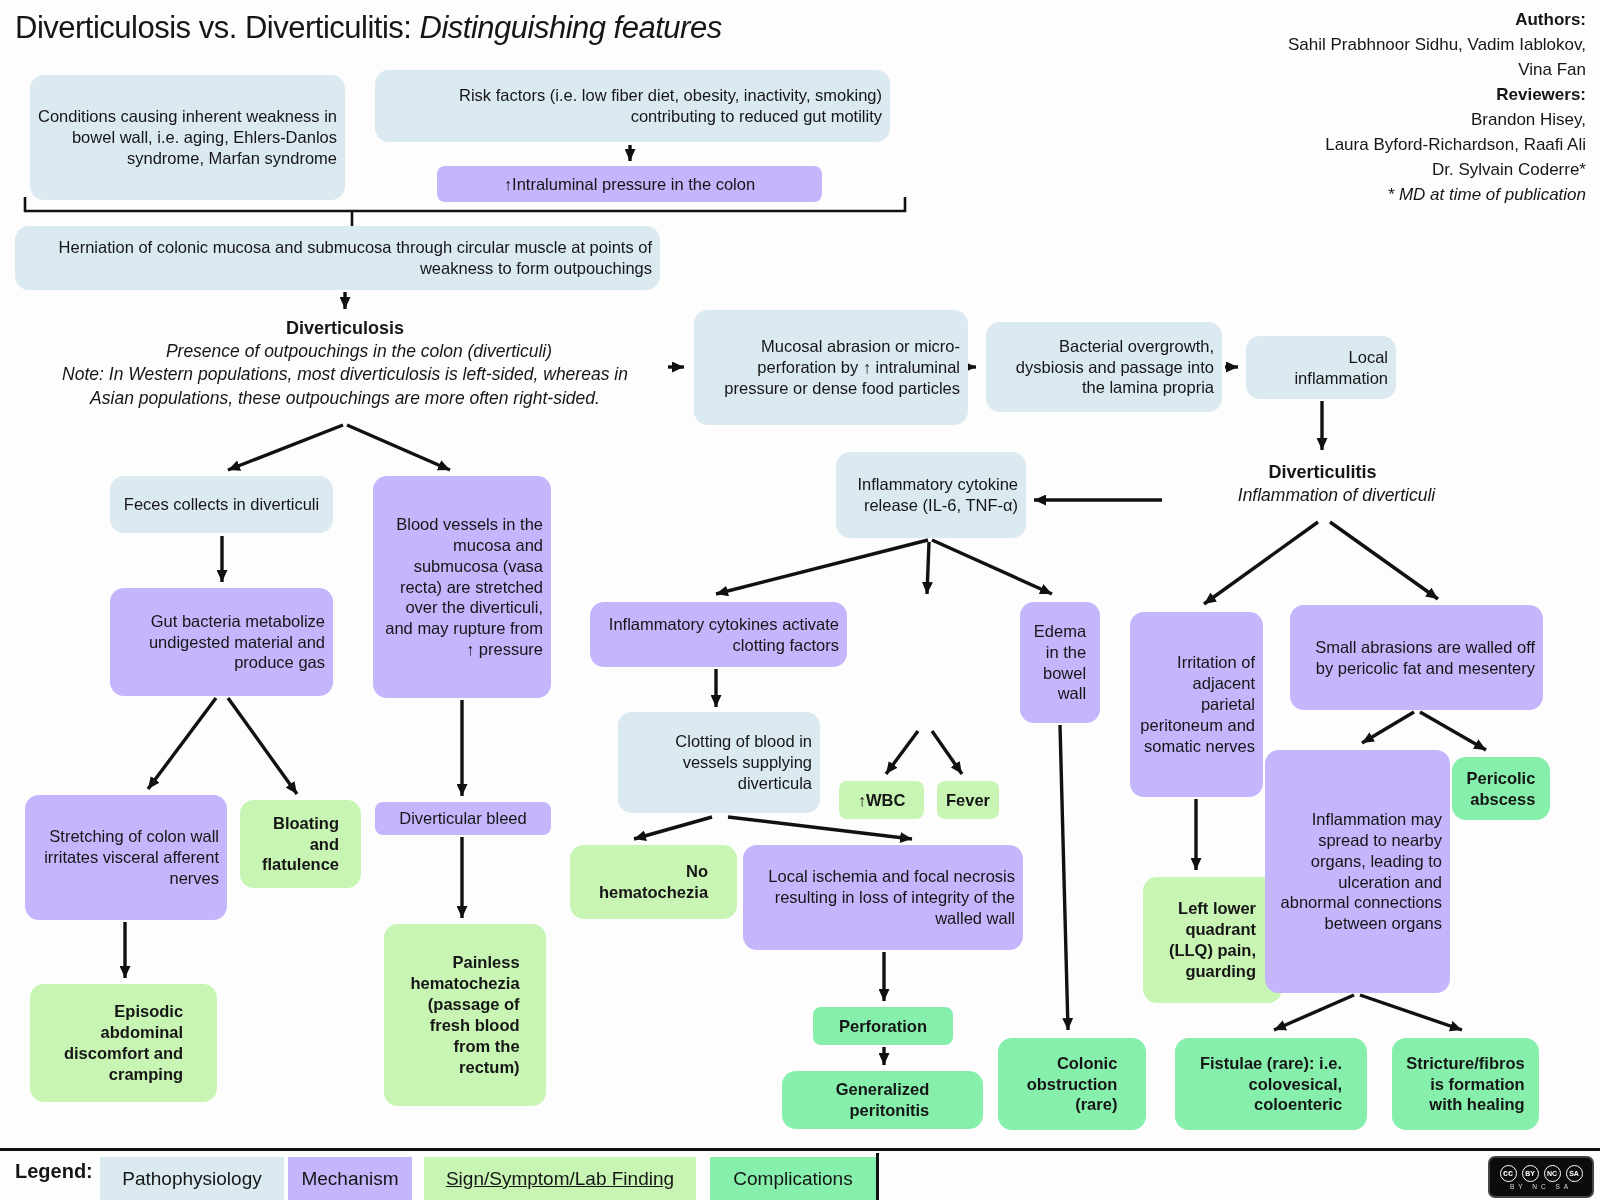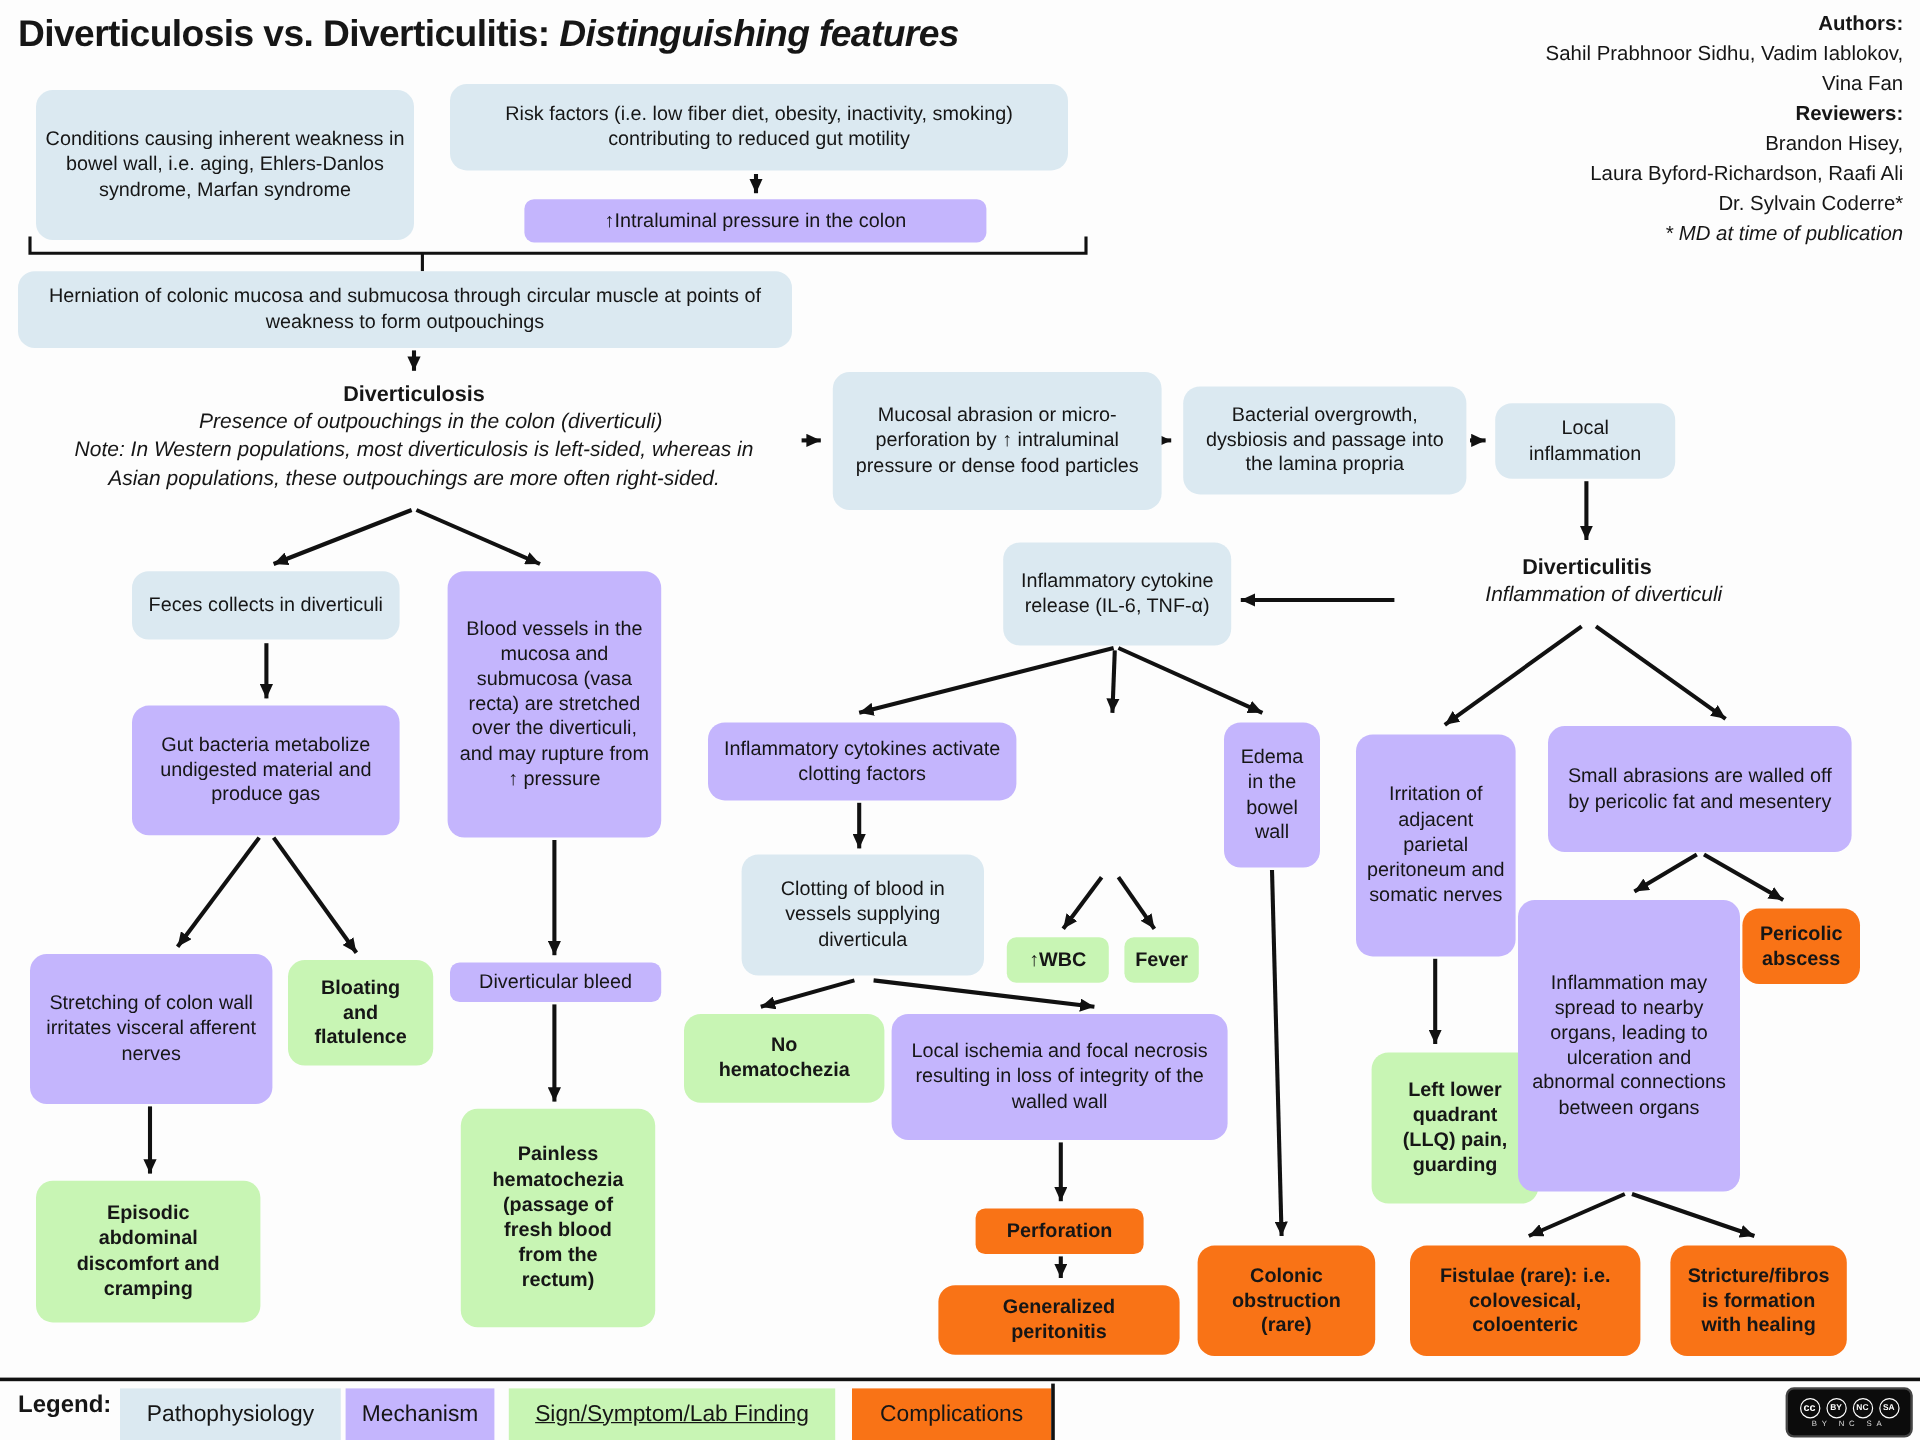--- a/index.html
+++ b/index.html
@@ -1,27 +1,27 @@
 <!DOCTYPE html>
 <html><head>
 <meta charset="utf-8">
 <style>
   html,body{margin:0;padding:0;background:#ffffff;}
   .canvas{position:relative;width:1600px;height:1200px;background:#fdfdfd;
           font-family:"Liberation Sans",sans-serif;color:#161616;overflow:hidden;}
   svg.arrows{position:absolute;left:0;top:0;pointer-events:none;}
   .node{position:absolute;display:flex;align-items:center;justify-content:center;
-        text-align:center;border-radius:14px;font-size:16.5px;line-height:1.27;
+        text-align:right;border-radius:14px;font-size:16.5px;line-height:1.27;
         padding:4px 8px;box-sizing:border-box;white-space:pre-line;}
   .slim{border-radius:8px;}
   .blue{background:#dbe9f1;}
   .lav{background:#c4b5fd;}
   .green{background:#c8f5b4;font-weight:bold;}
-  .rose{background:#f97316;font-weight:bold;}
-  .title{position:absolute;left:15px;top:10px;font-size:31px;font-weight:bold;
+  .rose{background:#86efac;font-weight:bold;}
+  .title{position:absolute;left:15px;top:10px;font-size:31px;font-weight:normal;
          letter-spacing:-0.5px;white-space:nowrap;}
   .title .em{font-style:italic;}
   .credits{position:absolute;right:14px;top:8px;text-align:right;font-size:17px;line-height:1.47;}
   .credits .lbl{font-weight:bold;}
   .credits .names{white-space:pre-line;}
   .credits .foot{font-style:italic;}
   .flabel{position:absolute;text-align:center;}
   .flabel .head{font-size:18px;font-weight:bold;line-height:1.35;}
   .flabel .sub{font-size:17.5px;font-style:italic;line-height:1.3;padding-left:28px;}
   .flabel .note{font-size:17.5px;font-style:italic;line-height:1.35;white-space:pre-line;}

